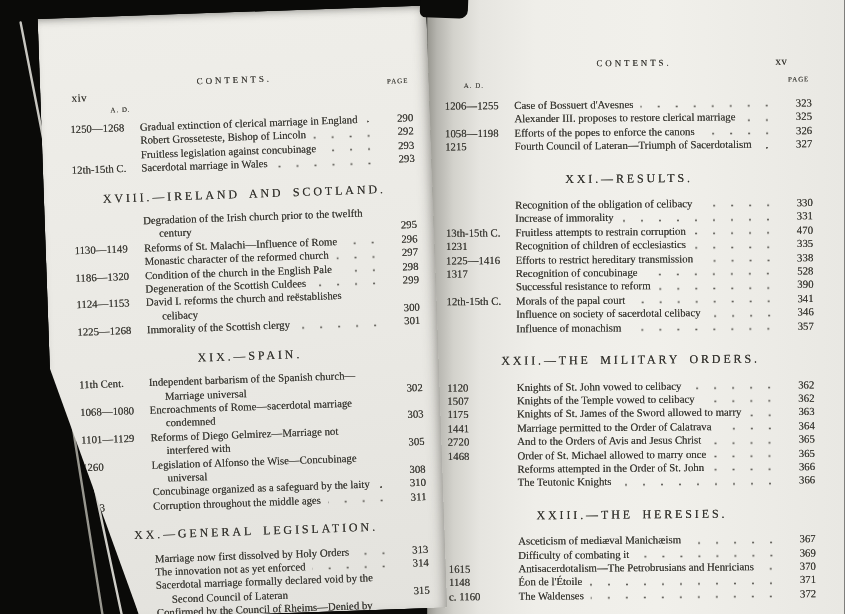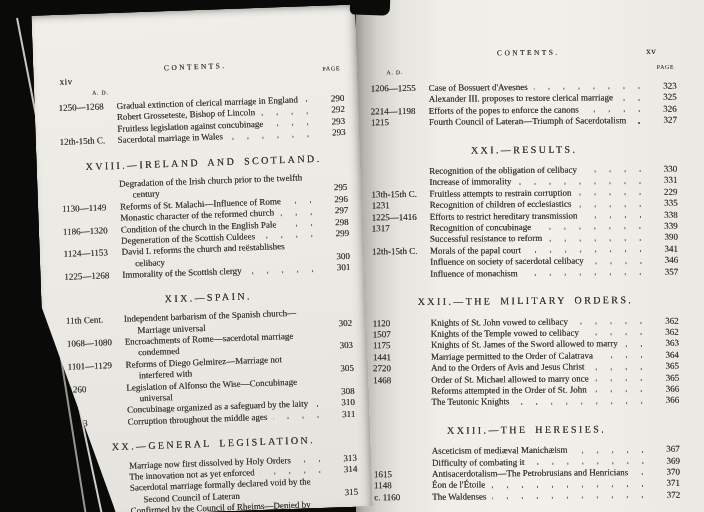--- a/index.html
+++ b/index.html
@@ -282,21 +282,21 @@
             </div>
             <div class="row">
               <span class="date"></span>
               <span class="mid">
                 <span class="title">Alexander III. proposes to restore clerical marriage</span>
                 <span class="leader"></span>
               </span>
               <span class="pnum">325</span>
             </div>
             <div class="row">
-              <span class="date">2214—1198</span>
+              <span class="date">1058—1198</span>
               <span class="mid">
                 <span class="title">Efforts of the popes to enforce the canons</span>
                 <span class="leader"></span>
               </span>
               <span class="pnum">326</span>
             </div>
             <div class="row">
               <span class="date">1215</span>
               <span class="mid">
                 <span class="title">Fourth Council of Lateran—Triumph of Sacerdotalism</span>
@@ -322,21 +322,21 @@
                 <span class="leader"></span>
               </span>
               <span class="pnum">331</span>
             </div>
             <div class="row">
               <span class="date">13th-15th C.</span>
               <span class="mid">
                 <span class="title">Fruitless attempts to restrain corruption</span>
                 <span class="leader"></span>
               </span>
-              <span class="pnum">229</span>
+              <span class="pnum">470</span>
             </div>
             <div class="row">
               <span class="date">1231</span>
               <span class="mid">
                 <span class="title">Recognition of children of ecclesiastics</span>
                 <span class="leader"></span>
               </span>
               <span class="pnum">335</span>
             </div>
             <div class="row">
@@ -346,21 +346,21 @@
                 <span class="leader"></span>
               </span>
               <span class="pnum">338</span>
             </div>
             <div class="row">
               <span class="date">1317</span>
               <span class="mid">
                 <span class="title">Recognition of concubinage</span>
                 <span class="leader"></span>
               </span>
-              <span class="pnum">339</span>
+              <span class="pnum">528</span>
             </div>
             <div class="row">
               <span class="date"></span>
               <span class="mid">
                 <span class="title">Successful resistance to reform</span>
                 <span class="leader"></span>
               </span>
               <span class="pnum">390</span>
             </div>
             <div class="row">

